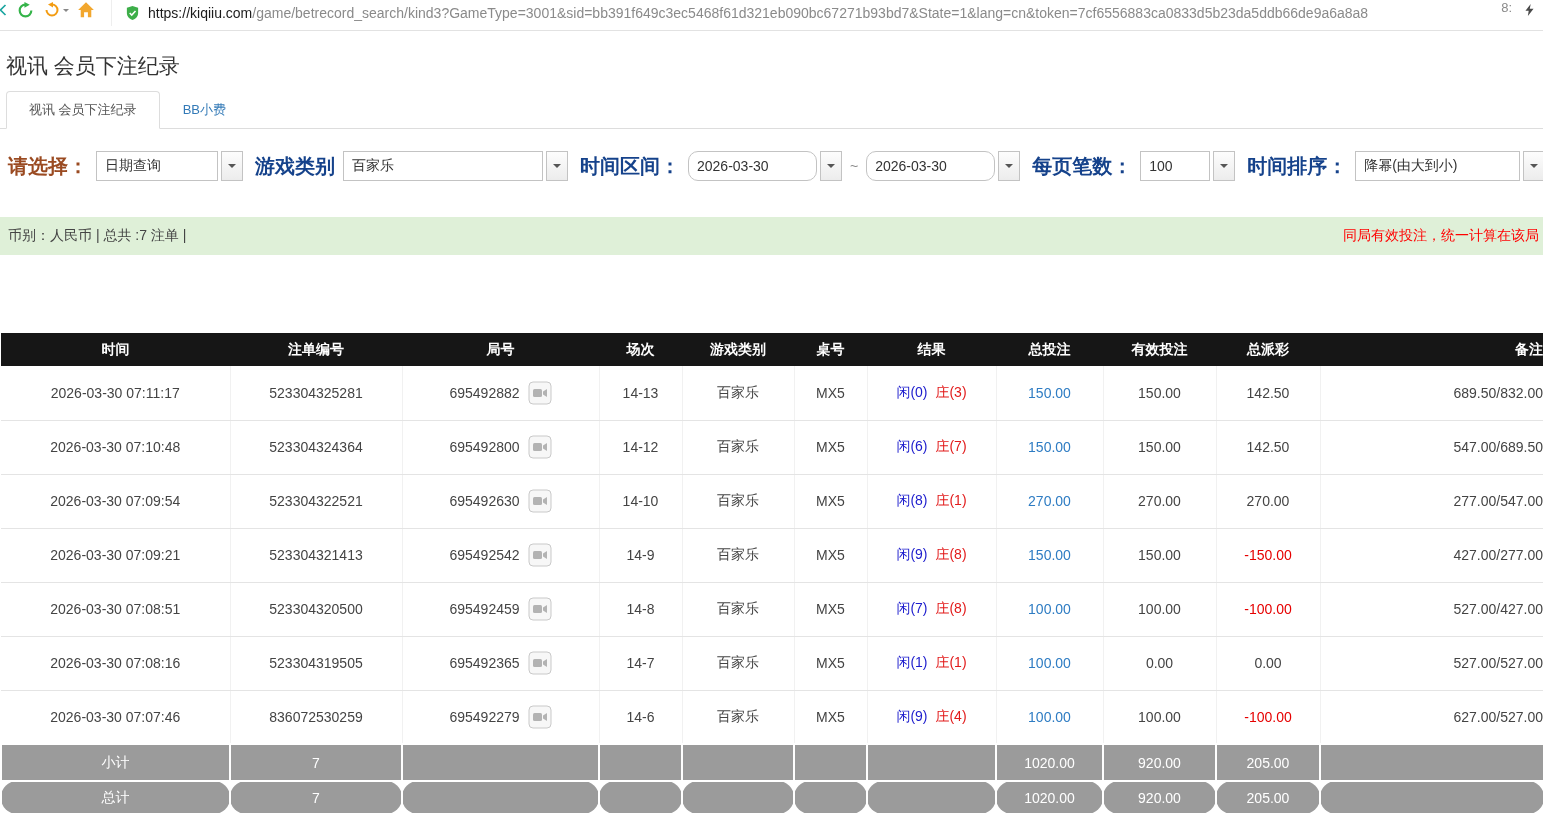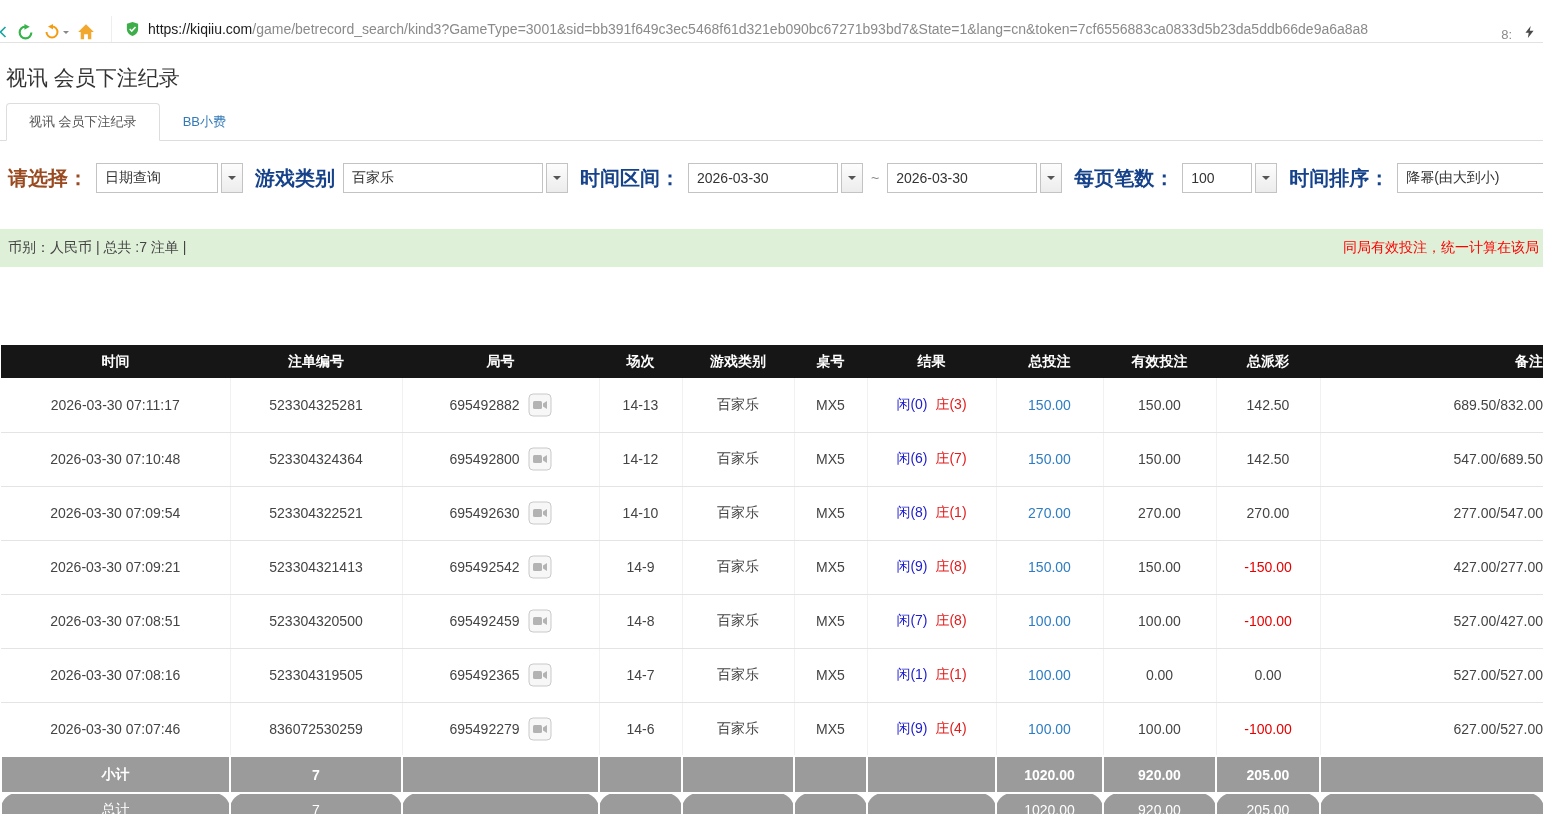--- a/index.html
+++ b/index.html
@@ -7,21 +7,21 @@
     --negative-red:#e60000; --info-bar-bg:#dff0d8; --notice-red:#ff0000;
     --table-header-bg:#161616; --summary-row-bg:#9b9b9b; --search-button-bg:#2aa9e0;
   }
   *{box-sizing:border-box;}
   html,body{margin:0;padding:0;}
   body{
     width:1543px;height:814px;overflow:hidden;background:#fff;
     font-family:"Liberation Sans","DejaVu Sans",sans-serif;color:#333;
   }
   
-  .browser-bar{height:43px;display:flex;align-items:flex-end;background:#fff;
+  .browser-bar{height:31px;display:flex;align-items:flex-start;background:#fff;
     border-bottom:1px solid #e2e2e2;padding:0 2px;gap:7px;}
   .nav-ico{display:inline-flex;align-items:center;justify-content:center;width:20px;height:20px;flex:0 0 auto;cursor:pointer;}
   .nav-ico svg{display:block;}
   .undo-wrap{display:inline-flex;align-items:center;gap:1px;}
   .caret-down{width:0;height:0;border:3px solid transparent;border-top-color:#888;margin-top:4px;}
   .url-bar{flex:1;display:flex;align-items:center;gap:6px;height:26px;margin-left:8px;
     border-left:1px solid #eee;padding-left:10px;overflow:hidden;cursor:text;}
   .url-text{font-size:14px;white-space:nowrap;overflow:hidden;}
   .url-domain{color:#1b1b1b;}
   .url-path{color:#8a8a8a;}
@@ -37,21 +37,21 @@
   .filter-bar>*{flex:0 0 auto;}
   .flabel{font-size:20px;font-weight:bold;color:#15428b;}
   .flabel.warm{color:#9a4a21;}
   .tilde{color:#888;font-size:14px;}
   .combo{display:inline-flex;align-items:center;gap:3px;height:30px;}
   .combo input{height:30px;border:1px solid #c3c3c3;padding:0 8px;font-size:14px;color:#333;
     font-family:"Liberation Sans","DejaVu Sans",sans-serif;background:#fff;outline:none;}
   .arrow-btn{width:22px;height:30px;border:1px solid #c3c3c3;background:linear-gradient(#fdfdfd,#ececec);
     display:inline-flex;align-items:center;justify-content:center;cursor:pointer;}
   .arrow-btn::after{content:'';width:0;height:0;border:4px solid transparent;border-top-color:#555;margin-top:4px;}
-  .w130{width:122px;} .w200{width:200px;} .w150{width:150px;} .w90{width:70px;} .w165{width:165px;}
+  .w130{width:122px;} .w200{width:200px;} .w150{width:129px;border-radius:10px;} .w90{width:70px;} .w165{width:165px;}
   .search-btn{height:34px;min-width:64px;background:var(--search-button-bg);color:#fff;border:none;
     border-radius:4px;font-size:14px;padding:0 16px;cursor:pointer;font-family:inherit;}
   
   .info-bar{margin-top:34px;height:38px;background:var(--info-bar-bg);display:flex;align-items:center;
     justify-content:space-between;padding:0 4px 0 8px;font-size:14px;}
   .info-left{color:#444;}
   .info-right{color:var(--notice-red);white-space:nowrap;}
   
   .table-wrap{margin-top:78px;}
   table{width:1543px;border-collapse:collapse;table-layout:fixed;font-size:14px;}
@@ -59,21 +59,21 @@
   tbody td{height:54px;text-align:center;color:#444;background:#fff;
     border-bottom:1px solid #e4e4e4;border-right:1px solid #f1f1f1;}
   tbody td:last-child{border-right:none;}
   th.remark,td.remark{text-align:right;}
   .xian{color:var(--player-blue);} .zhuang{color:var(--banker-red);margin-left:4px;}
   .link-blue{color:var(--link-blue);cursor:pointer;}
   .neg{color:var(--negative-red);}
   .round-wrap{display:inline-flex;align-items:center;gap:8px;}
   .video-btn{display:inline-flex;cursor:pointer;}
   tfoot td{background:var(--summary-row-bg);color:#fff;text-align:center;border:2px solid #fff;font-size:14px;}
-  tfoot tr.r1 td{height:37px;font-weight:bold;}
+  tfoot tr.r1 td{height:37px;}
   tfoot tr.r2 td{height:33px;border-radius:16px;}
 </style>
 </head>
 <body>
 
 <div class="browser-bar">
   <span class="nav-ico" style="width:10px;margin-left:-4px;">
     <svg width="12" height="14" viewBox="0 0 12 14">
         <path d="M9 1 L3 7 L9 13" stroke="#1aa5a0" stroke-width="2" fill="none"></path>
       </svg>

